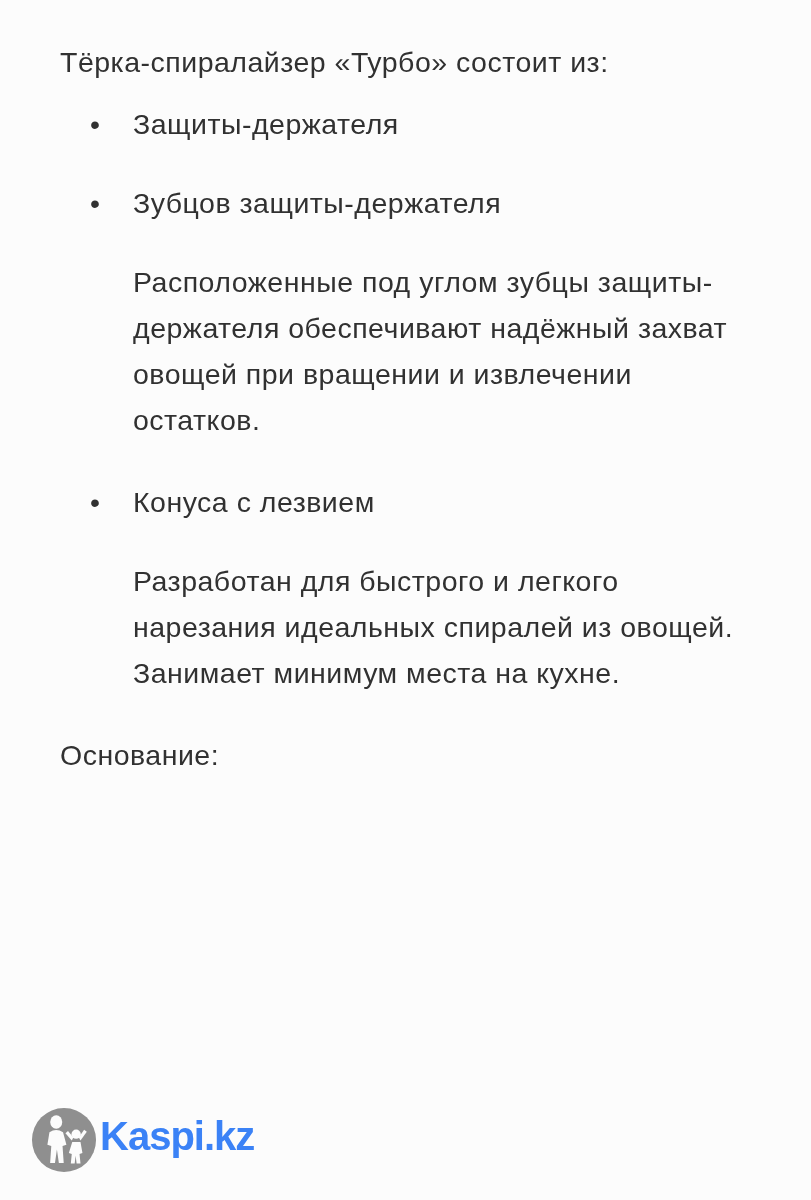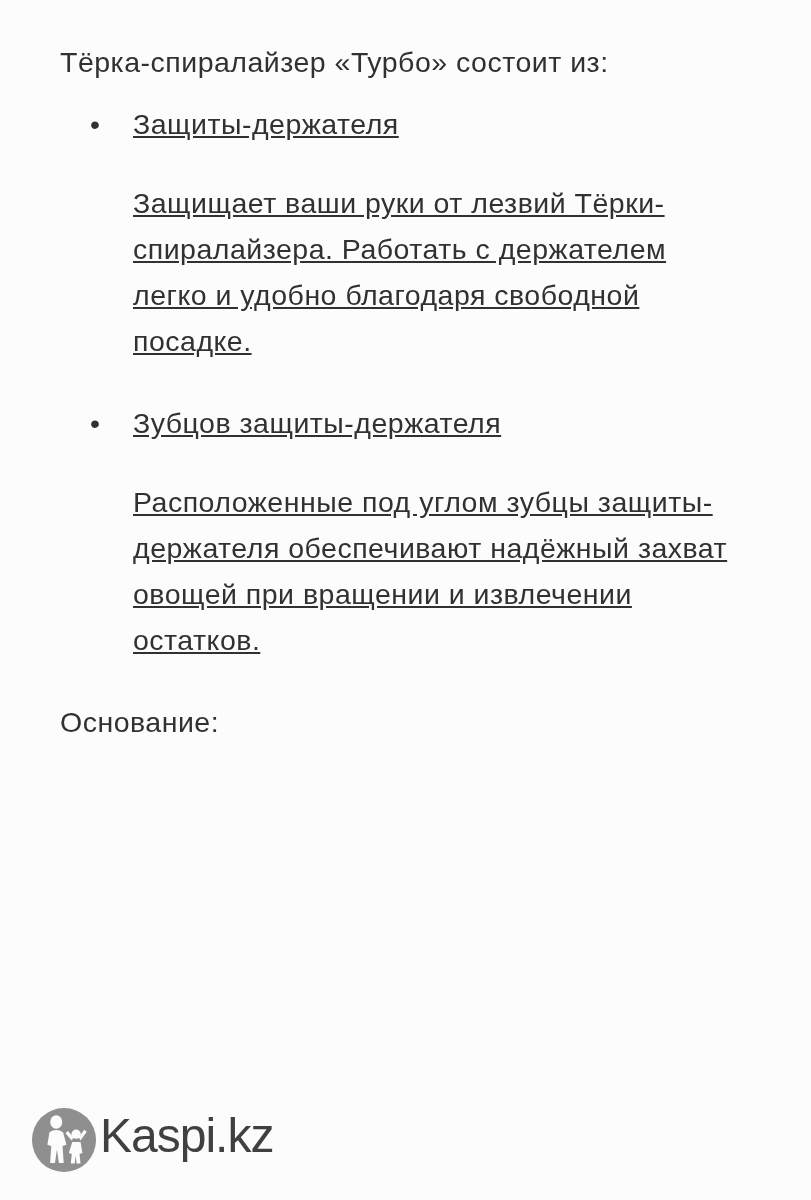--- a/index.html
+++ b/index.html
@@ -30,21 +30,20 @@
     margin: 0;
     padding: 0;
     list-style: none;
   }
 
   .components { margin-top: 13px; }
 
   li {
     position: relative;
     padding-left: 73px;
-    text-decoration: underline;
   }
   li::before {
     content: "\2022";
     position: absolute;
     left: 46px;
     top: 0;
     color: #313131;
   }
 
   .label { margin-bottom: 33px; }
@@ -68,49 +67,51 @@
     display: flex;
     align-items: center;
     gap: 3px;
   }
   .watermark .logo-circle {
     width: 66px;
     height: 66px;
     flex: 0 0 auto;
   }
   .watermark .brand {
-    font-size: 48px;
-    font-weight: normal;
+    font-size: 40px;
+    font-weight: bold;
     letter-spacing: -1px;
-    color: #404040;
+    color: #3b82f6;
     margin-top: -8px;
     line-height: 1;
   }
 </style>
 </head>
 <body>
 
 <div class="page">
 
   <p class="heading">Тёрка-спиралайзер «Турбо» состоит из:</p>
 
   <ul class="components">
     <li>
       <p class="label">Защиты-держателя</p>
-      <p class="desc">Защищает ваши руки от лезвий Тёрки-
-спиралайзера. Работать с держателем
-легко и удобно благодаря свободной
-посадке.</p>
     </li>
     <li>
       <p class="label">Зубцов защиты-держателя</p>
       <p class="desc">Расположенные под углом зубцы защиты-
 держателя обеспечивают надёжный захват
 овощей при вращении и извлечении
 остатков.</p>
+    </li>
+    <li>
+      <p class="label">Конуса с лезвием</p>
+      <p class="desc">Разработан для быстрого и легкого
+нарезания идеальных спиралей из овощей.
+Занимает минимум места на кухне.</p>
     </li>
   </ul>
 
   <p class="heading base-heading">Основание:</p>
 
 
 </div>
 
 <div class="watermark">
   <svg class="logo-circle" viewBox="0 0 68 68" xmlns="http://www.w3.org/2000/svg">

